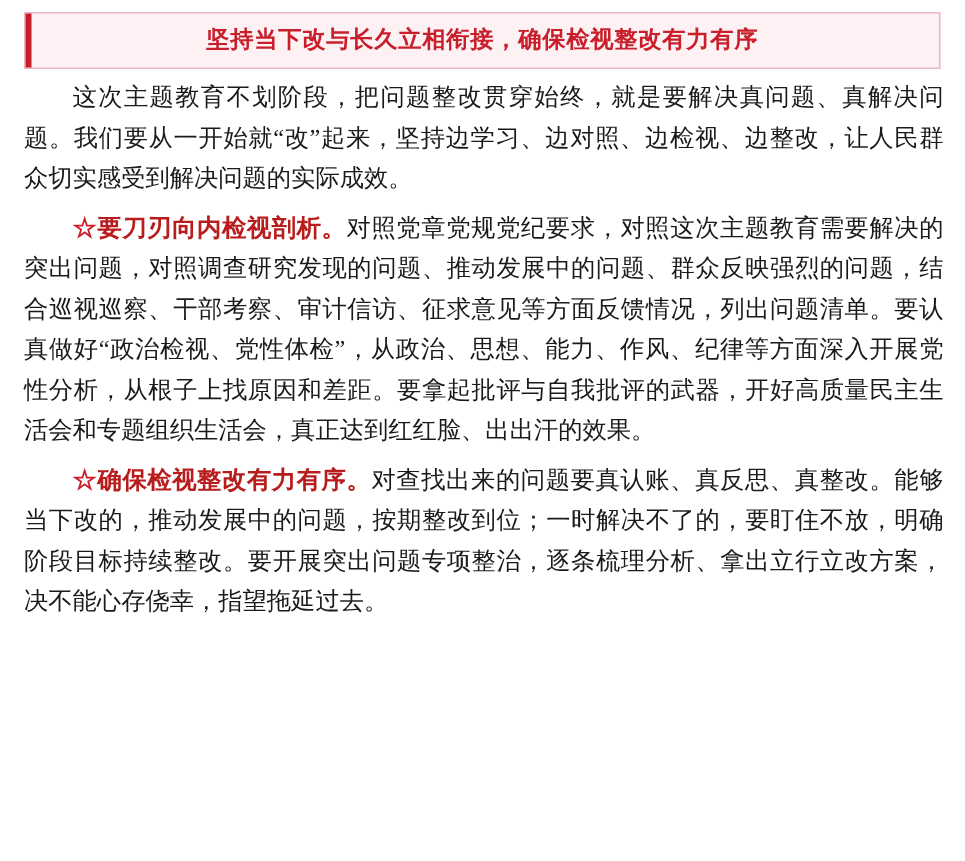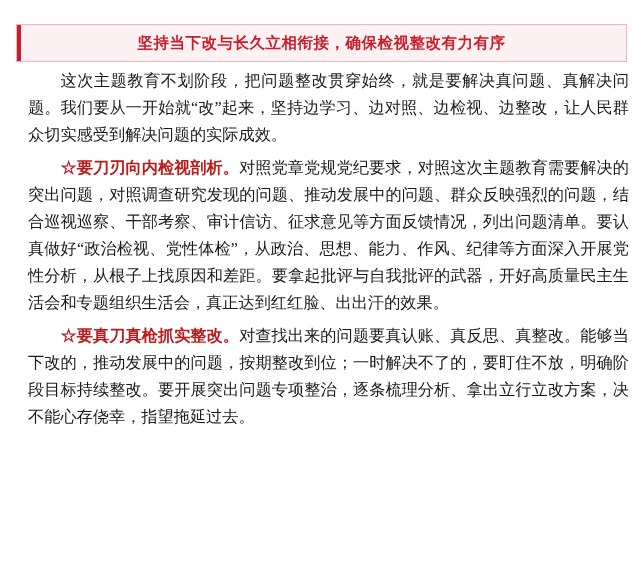--- a/index.html
+++ b/index.html
@@ -16,21 +16,21 @@
   .page {
     position: relative;
     width: 643px;
     height: 574px;
     box-sizing: border-box;
     padding: 0;
   }
   
   .title-banner {
     position: relative;
-    margin: 24px 16px 0 16px;
+    margin: 8px 16px 0 16px;
     border: 1px solid #e8b9c2;
     background: #fdf1f3;
     height: 38px;
     display: flex;
     align-items: center;
     justify-content: center;
     box-sizing: border-box;
   }
   .title-banner::before {
     content: "";
@@ -47,21 +47,21 @@
     font-weight: bold;
     letter-spacing: 0.5px;
     line-height: 1;
     text-align: center;
   }
   
   .body-area {
     padding: 6px 14px 0 14px;
   }
   p.para {
-    margin: 0 0 1px 14px;
+    margin: 0 0 1px 2px;
     font-size: 16.2px;
     line-height: 27px;
     color: #1a1a1a;
     text-align: justify;
     text-justify: inter-ideograph;
     text-indent: 2em;
   }
   p.para.hang {
     text-indent: 2em;
   }
@@ -94,20 +94,20 @@
 
     <div class="spacer-sm"></div>
 
     <p class="para hang">
       <span class="star">☆</span><span class="lead">要刀刃向内检视剖析。</span><span>对照党章党规党纪要求，对照这次主题教育需要解决的突出问题，对照调查研究发现的问题、推动发展中的问题、群众反映强烈的问题，结合巡视巡察、干部考察、审计信访、征求意见等方面反馈情况，列出问题清单。要认真做好“政治检视、党性体检”，从政治、思想、能力、作风、纪律等方面深入开展党性分析，从根子上找原因和差距。要拿起批评与自我批评的武器，开好高质量民主生活会和专题组织生活会，真正达到红红脸、出出汗的效果。</span>
     </p>
 
     <div class="spacer-sm"></div>
 
     <p class="para hang">
-      <span class="star">☆</span><span class="lead">要真刀真枪抓实整改。</span><span>对查找出来的问题要真认账、真反思、真整改。能够当下改的，推动发展中的问题，按期整改到位；一时解决不了的，要盯住不放，明确阶段目标持续整改。要开展突出问题专项整治，逐条梳理分析、拿出立行立改方案，决不能心存侥幸，指望拖延过去。</span>
+      <span class="star">☆</span><span class="lead">确保检视整改有力有序。</span><span>对查找出来的问题要真认账、真反思、真整改。能够当下改的，推动发展中的问题，按期整改到位；一时解决不了的，要盯住不放，明确阶段目标持续整改。要开展突出问题专项整治，逐条梳理分析、拿出立行立改方案，决不能心存侥幸，指望拖延过去。</span>
     </p>
 
     <div class="spacer-sm"></div>
 
 
   </div>
 </div>
 
 </body></html>

